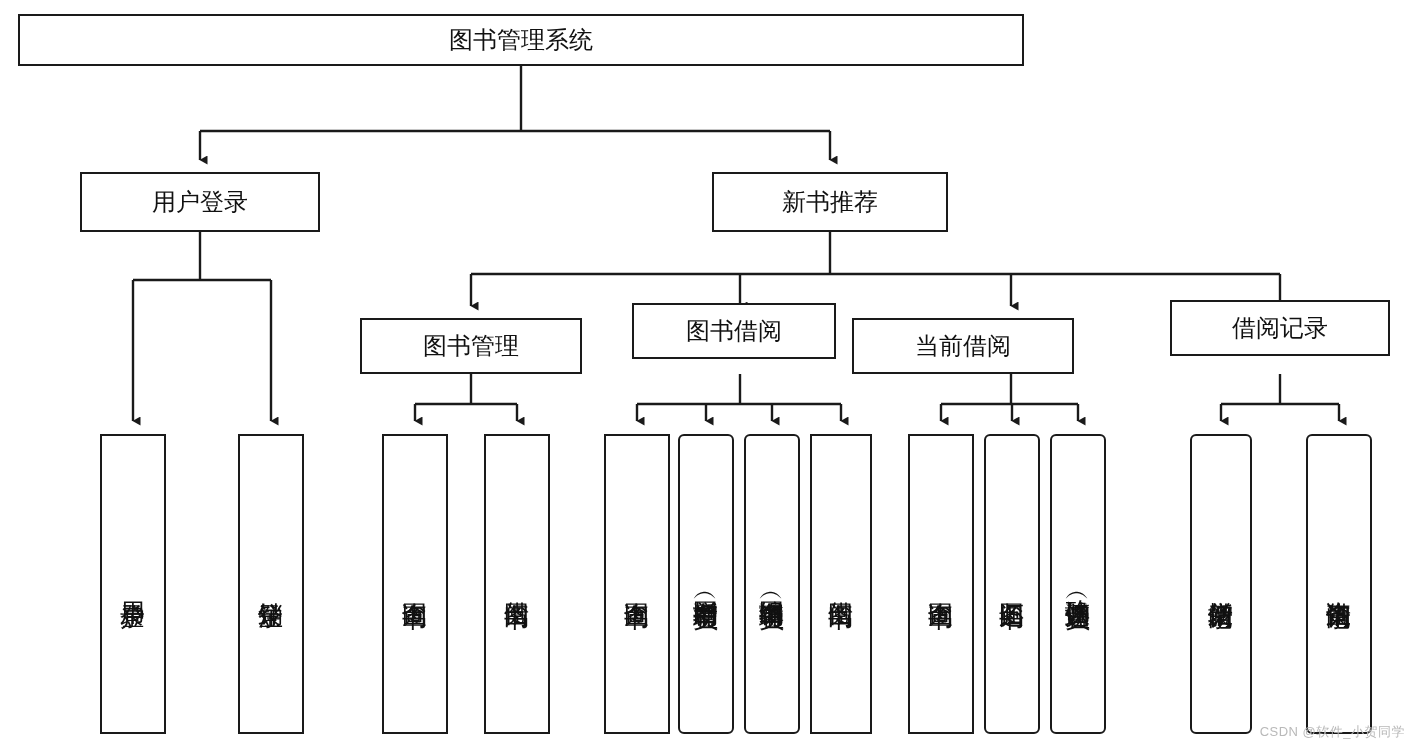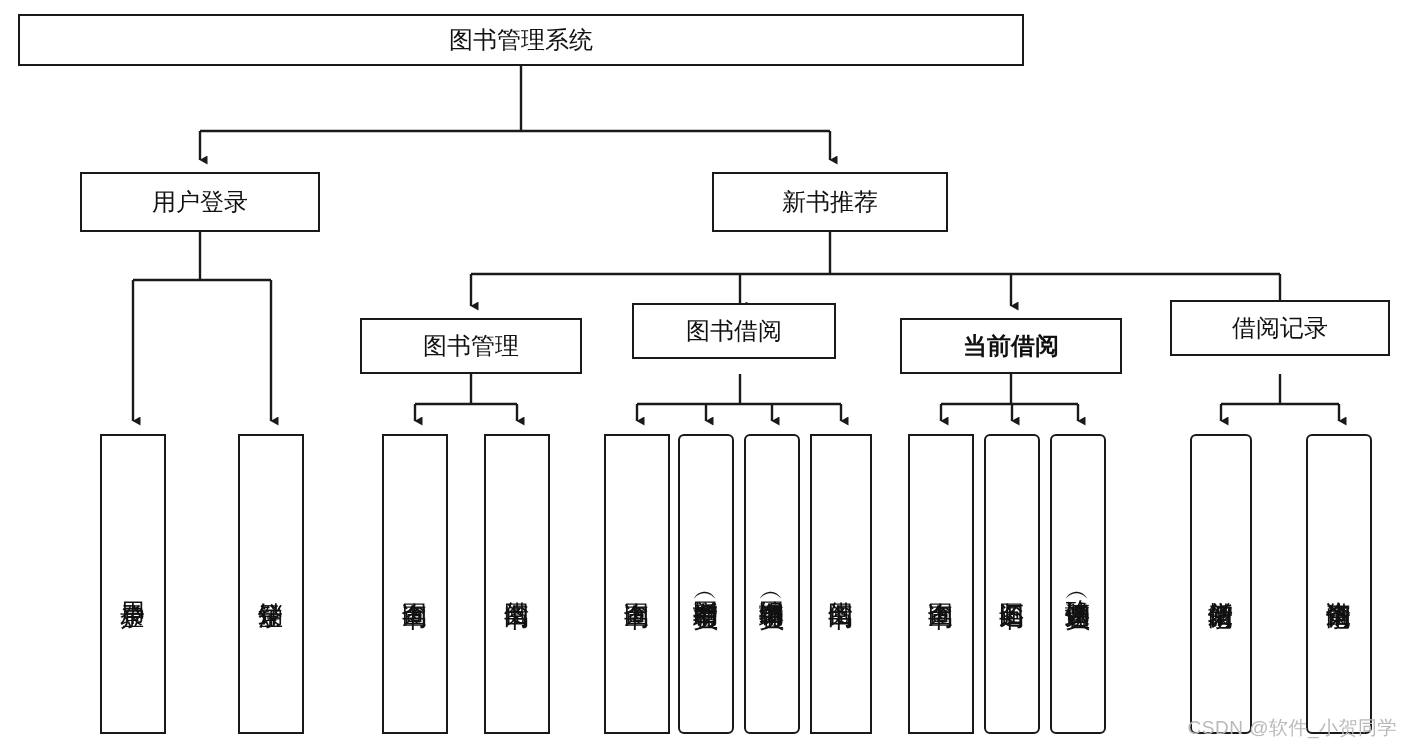--- a/index.html
+++ b/index.html
@@ -46,23 +46,23 @@
     font-size: 25px;
     line-height: 1.12;
     letter-spacing: 1px;
     padding: 6px 0;
   }
   .node.vert.round {
     border-radius: 6px;
   }
   .watermark {
     position: absolute;
-    right: 8px;
+    right: 0;
     bottom: 6px;
-    font-size: 19px;
+    font-size: 13px;
     color: #b9b9b9;
     letter-spacing: 0.5px;
     white-space: nowrap;
   }
 </style>
 </head>
 <body>
 
 <div id="canvas">
 
@@ -126,21 +126,21 @@
   <div class="node horiz" style="left:712px; top:172px; width:236px; height:60px;">
     <span>新书推荐</span>
   </div>
 
   <div class="node horiz" style="left:360px; top:318px; width:222px; height:56px;">
     <span>图书管理</span>
   </div>
   <div class="node horiz" style="left:632px; top:303px; width:204px; height:56px;">
     <span>图书借阅</span>
   </div>
-  <div class="node horiz" style="left:900px; top:318px; width:222px; height:56px;font-weight:bold;">
+  <div class="node horiz" style="left:852px; top:318px; width:222px; height:56px;">
     <span>当前借阅</span>
   </div>
   <div class="node horiz" style="left:1170px; top:300px; width:220px; height:56px;">
     <span>借阅记录</span>
   </div>
 
   <div class="node vert" style="left:100px; top:434px; width:66px; height:300px;">
     <span>用户登录</span>
   </div>
   <div class="node vert" style="left:238px; top:434px; width:66px; height:300px;">

